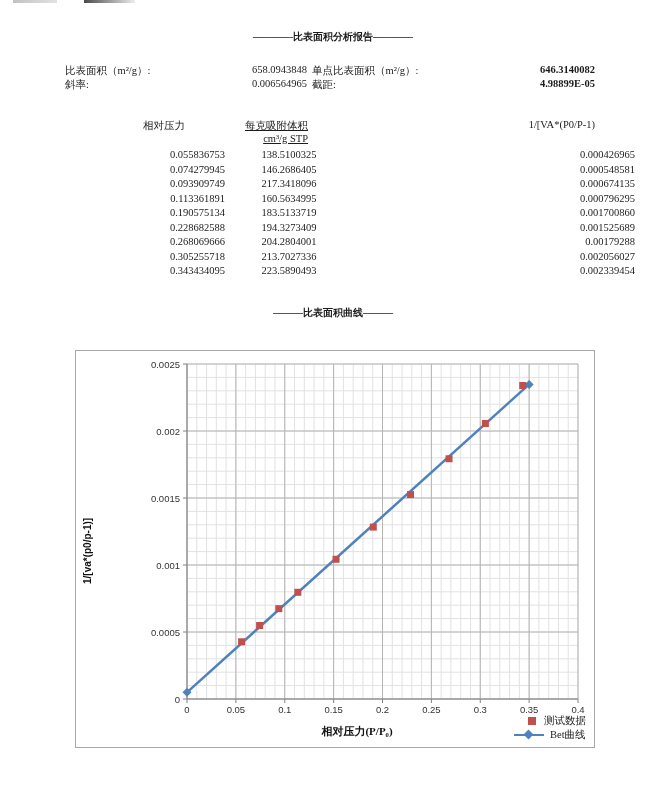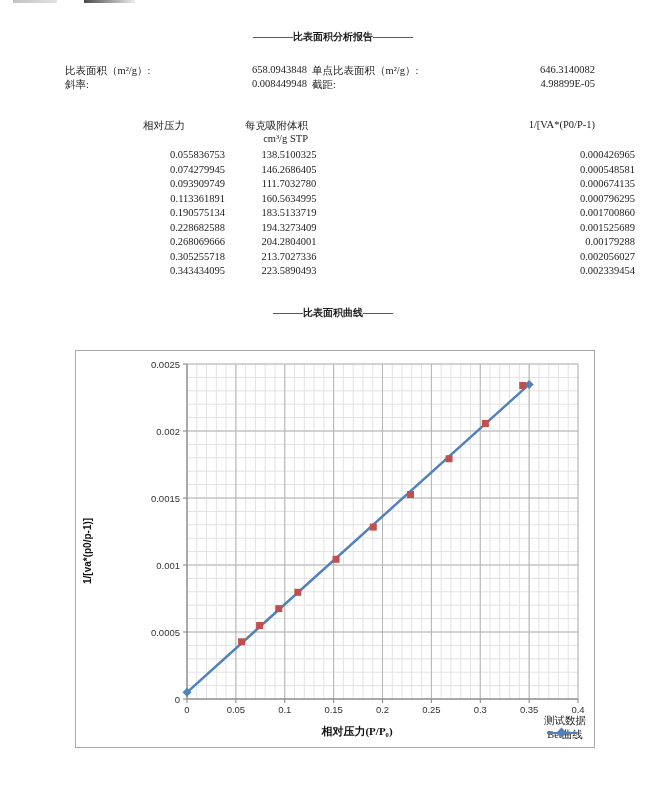--- a/index.html
+++ b/index.html
@@ -13,26 +13,26 @@
   .artifact.a2{left:84px;width:51px;background:linear-gradient(to right,#4a4a4a,#ededed);}
 
   .doc-title{position:absolute;left:0;top:30px;width:100%;text-align:center;
     font-size:10px;font-weight:bold;letter-spacing:0;padding-left:8px;}
   .doc-title.second{top:306px;}
 
   .param-row{position:absolute;left:0;width:100%;height:14px;font-size:10.5px;}
   .param-row .p-label1{position:absolute;left:65px;}
   .param-row .p-value1{position:absolute;left:180px;width:127px;text-align:right;}
   .param-row .p-label2{position:absolute;left:312px;}
-  .param-row .p-value2{position:absolute;left:470px;width:125px;text-align:right;}
+  .param-row .p-value2{position:absolute;left:470px;width:125px;text-align:right;font-weight:bold;}
 
   .thead{position:absolute;left:0;top:119px;width:100%;font-size:10.5px;}
   .thead .h1{position:absolute;left:90px;width:95px;text-align:right;}
   .thead .h2{position:absolute;left:190px;width:118px;text-align:right;}
-  .thead .h2 div{text-align:right;}
+  .thead .h2 div{text-align:right;text-decoration:underline;}
   .thead .h3{position:absolute;left:420px;width:175px;text-align:right;}
 
   .tbody{position:absolute;left:0;top:149px;width:100%;padding-left:40px;}
   .trow{position:relative;height:14.5px;font-size:10.5px;}
   .trow .c1{position:absolute;left:90px;width:95px;text-align:right;}
   .trow .c2{position:absolute;left:190px;width:118px;text-align:center;}
   .trow .c3{position:absolute;left:420px;width:175px;text-align:right;}
 
   .chart{position:absolute;left:75px;top:350px;width:520px;height:398px;
     border:1px solid #a8a8a8;background:#fff;box-sizing:border-box;}
@@ -41,21 +41,21 @@
 
   .xlabel{position:absolute;left:111px;top:373px;width:340px;text-align:center;
     font-size:11px;font-weight:bold;color:#111;}
   .ylabel{position:absolute;left:6px;top:110px;height:180px;
     writing-mode:vertical-rl;transform:rotate(180deg);
     font-family:"Liberation Sans","DejaVu Sans",sans-serif;
     font-size:10px;font-weight:bold;color:#111;text-align:center;}
 
   .legend{position:absolute;right:8px;bottom:5px;
     font-size:10.5px;color:#1c1c1c;}
-  .legend-row{display:flex;align-items:center;height:14px;flex-direction:column;}
+  .legend-row{display:flex;align-items:center;height:14px;}
   .lg-square{width:8px;height:8px;display:inline-block;margin:0 8px 0 14px;}
   .lg-line{position:relative;width:30px;height:10px;display:inline-block;margin-right:6px;}
   .lg-bar{position:absolute;left:0;top:4px;width:30px;height:2px;}
   .lg-diamond{position:absolute;left:11px;top:1px;width:7px;height:7px;transform:rotate(45deg);}
 </style>
 </head>
 <body>
 
 <div class="page">
 
@@ -65,21 +65,21 @@
   <div class="doc-title">————比表面积分析报告————</div>
 
   <div class="param-row" style="top:64px;">
     <span class="p-label1">比表面积（m²/g）:</span>
     <span class="p-value1">658.0943848</span>
     <span class="p-label2">单点比表面积（m²/g）:</span>
     <span class="p-value2">646.3140082</span>
   </div>
   <div class="param-row" style="top:78px;">
     <span class="p-label1">斜率:</span>
-    <span class="p-value1">0.008449948</span>
+    <span class="p-value1">0.006564965</span>
     <span class="p-label2">截距:</span>
     <span class="p-value2">4.98899E-05</span>
   </div>
 
   <div class="thead">
     <span class="h1">相对压力</span>
     <span class="h2">
       <div>每克吸附体积</div>
       <div>cm³/g STP</div>
     </span>
@@ -94,21 +94,21 @@
     </div>
 
     <div class="trow">
       <span class="c1">0.074279945</span>
       <span class="c2">146.2686405</span>
       <span class="c3">0.000548581</span>
     </div>
 
     <div class="trow">
       <span class="c1">0.093909749</span>
-      <span class="c2">111.7032780</span>
+      <span class="c2">217.3418096</span>
       <span class="c3">0.000674135</span>
     </div>
 
     <div class="trow">
       <span class="c1">0.113361891</span>
       <span class="c2">160.5634995</span>
       <span class="c3">0.000796295</span>
     </div>
 
 

